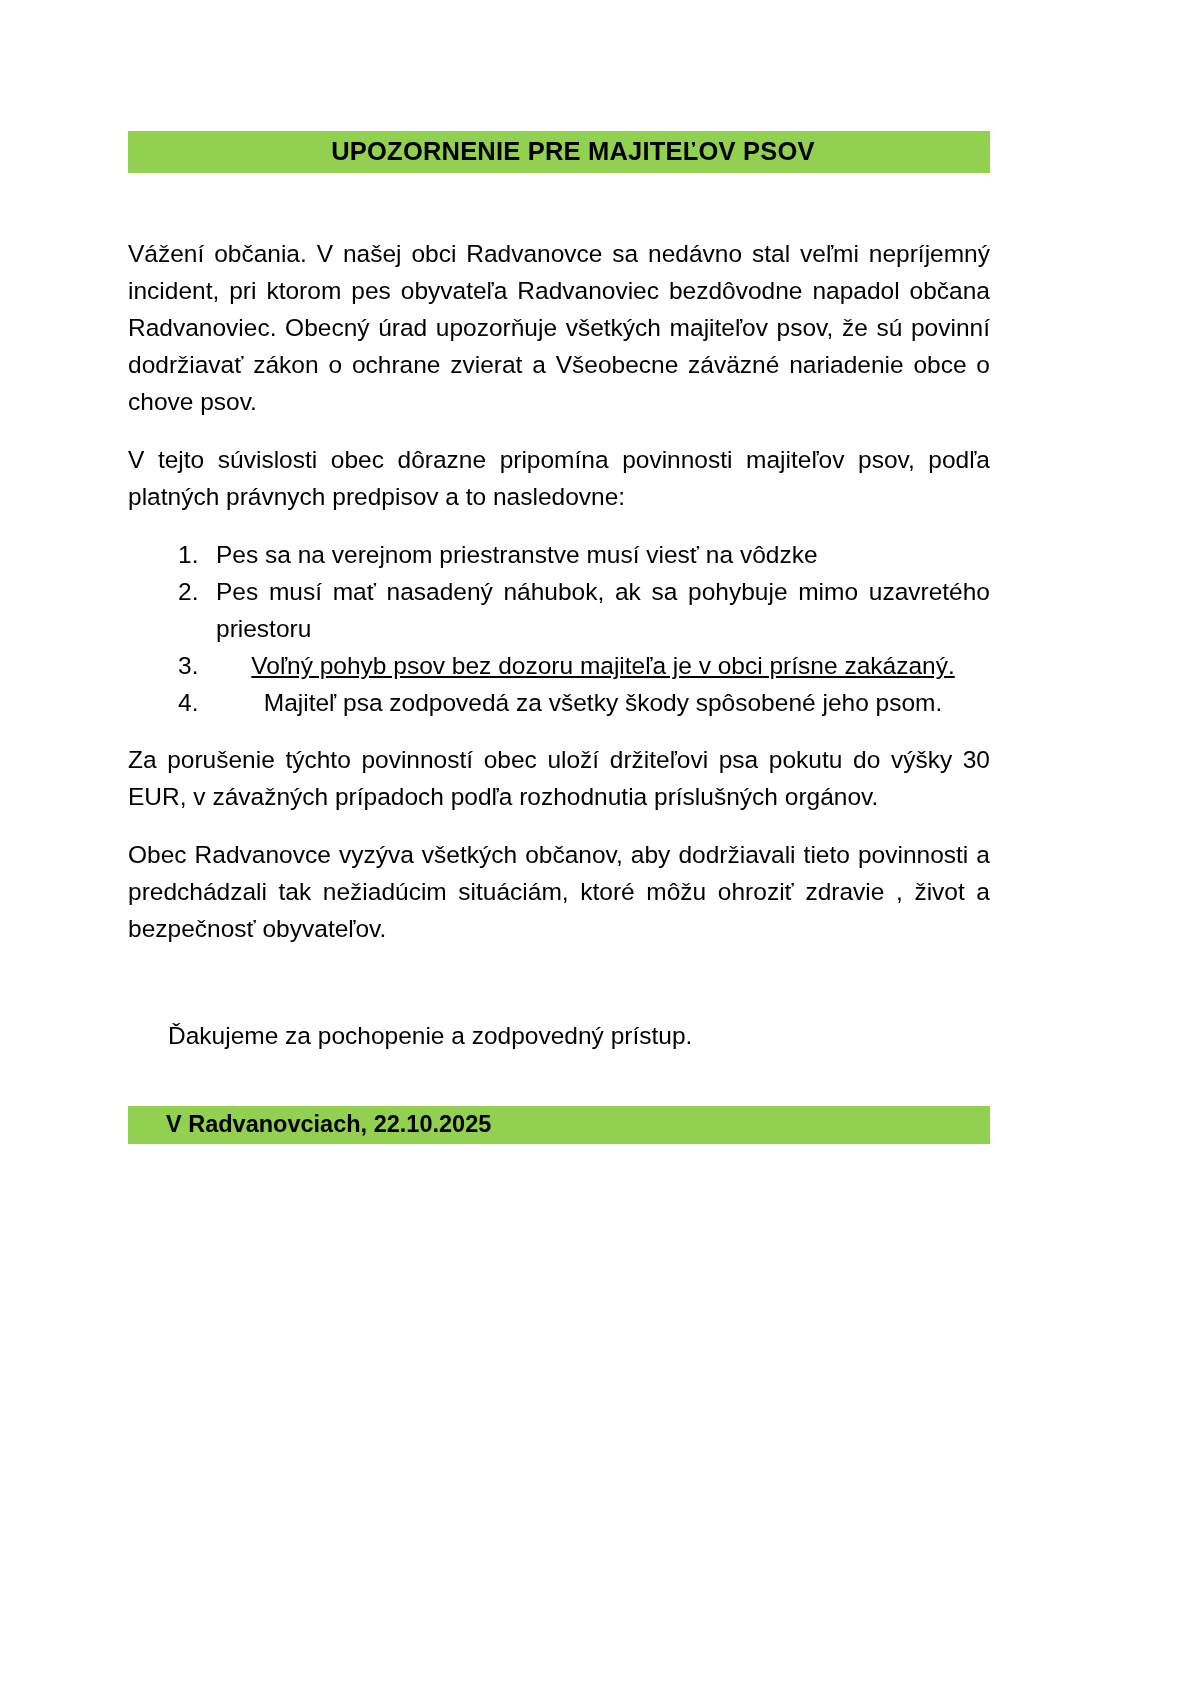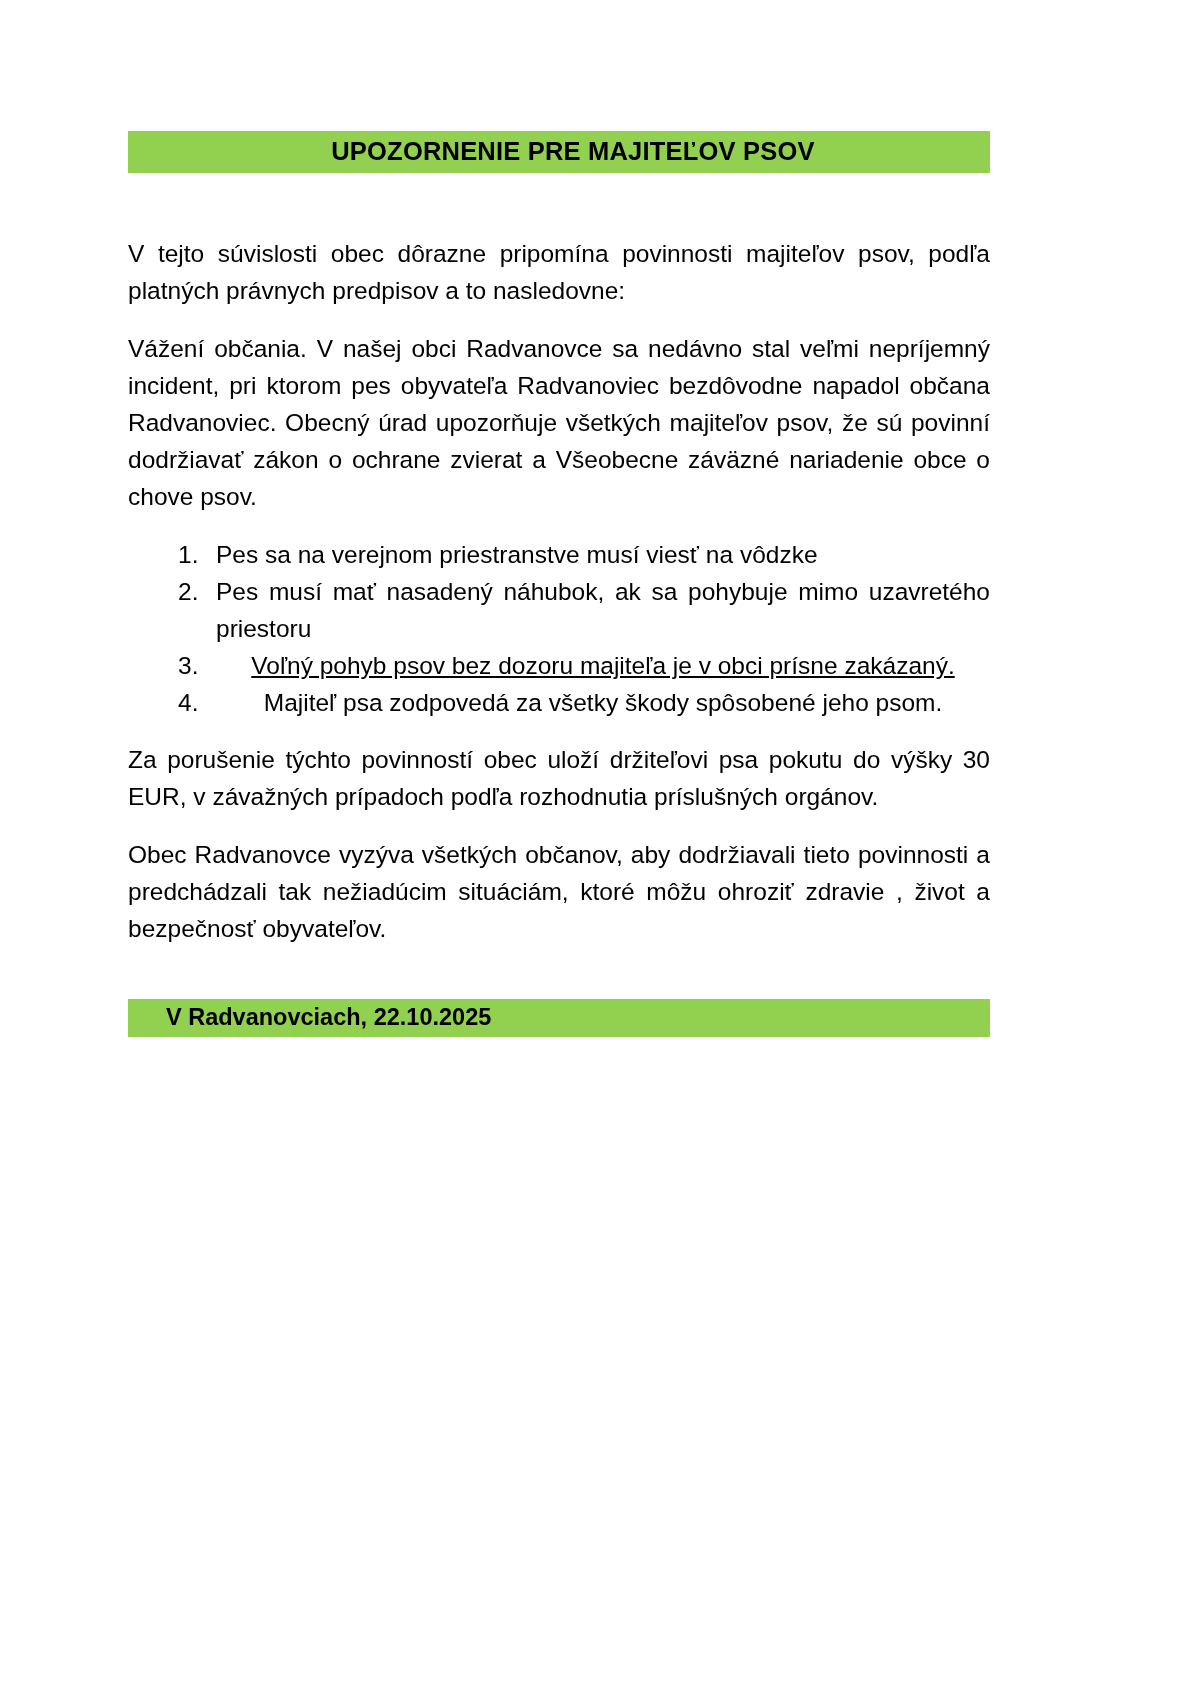--- a/index.html
+++ b/index.html
@@ -126,43 +126,44 @@
 
 <div class="page">
   <div class="content">
 
     <div class="title-bar">
       <div class="title-text">UPOZORNENIE PRE MAJITEĽOV PSOV</div>
     </div>
 
     <div class="body-block">
 
+      <p class="para">Vážení občania. V našej obci Radvanovce sa nedávno stal veľmi nepríjemný incident, pri ktorom pes obyvateľa Radvanoviec bezdôvodne napadol občana Radvanoviec.  Obecný úrad upozorňuje všetkých majiteľov psov, že sú povinní dodržiavať zákon  o ochrane  zvierat  a Všeobecne  záväzné  nariadenie  obce o chove psov.</p>
+
       <p class="para">V tejto súvislosti obec dôrazne pripomína povinnosti majiteľov psov, podľa platných právnych predpisov a to nasledovne:</p>
-
-      <p class="para">Vážení občania. V našej obci Radvanovce sa nedávno stal veľmi nepríjemný incident, pri ktorom pes obyvateľa Radvanoviec bezdôvodne napadol občana Radvanoviec.  Obecný úrad upozorňuje všetkých majiteľov psov, že sú povinní dodržiavať zákon  o ochrane  zvierat  a Všeobecne  záväzné  nariadenie  obce o chove psov.</p>
 
       <ol class="rules">
         <li>
           <span class="li-text">Pes sa na verejnom priestranstve musí viesť na vôdzke</span>
         </li>
         <li>
           <span class="li-text">Pes musí mať nasadený náhubok, ak sa pohybuje mimo uzavretého priestoru</span>
         </li>
         <li class="noJust">
           <span class="li-text">Voľný pohyb psov bez dozoru majiteľa je v obci prísne zakázaný.</span>
         </li>
         <li class="lastitem">
           <span class="li-text">Majiteľ psa zodpovedá za všetky škody spôsobené jeho psom.</span>
         </li>
       </ol>
 
       <p class="para">Za porušenie týchto povinností obec uloží držiteľovi psa pokutu do výšky 30 EUR, v závažných prípadoch podľa rozhodnutia príslušných orgánov.</p>
 
       <p class="para">Obec Radvanovce vyzýva všetkých občanov, aby dodržiavali tieto povinnosti a predchádzali tak nežiadúcim situáciám, ktoré môžu ohroziť zdravie , život a bezpečnosť obyvateľov.</p>
 
+      <div class="thanks">Ďakujeme za pochopenie a zodpovedný prístup.</div>
 
     </div>
 
     <div class="date-bar">
       <div class="date-text">V Radvanovciach, 22.10.2025</div>
     </div>
 
   </div>
 </div>
 

